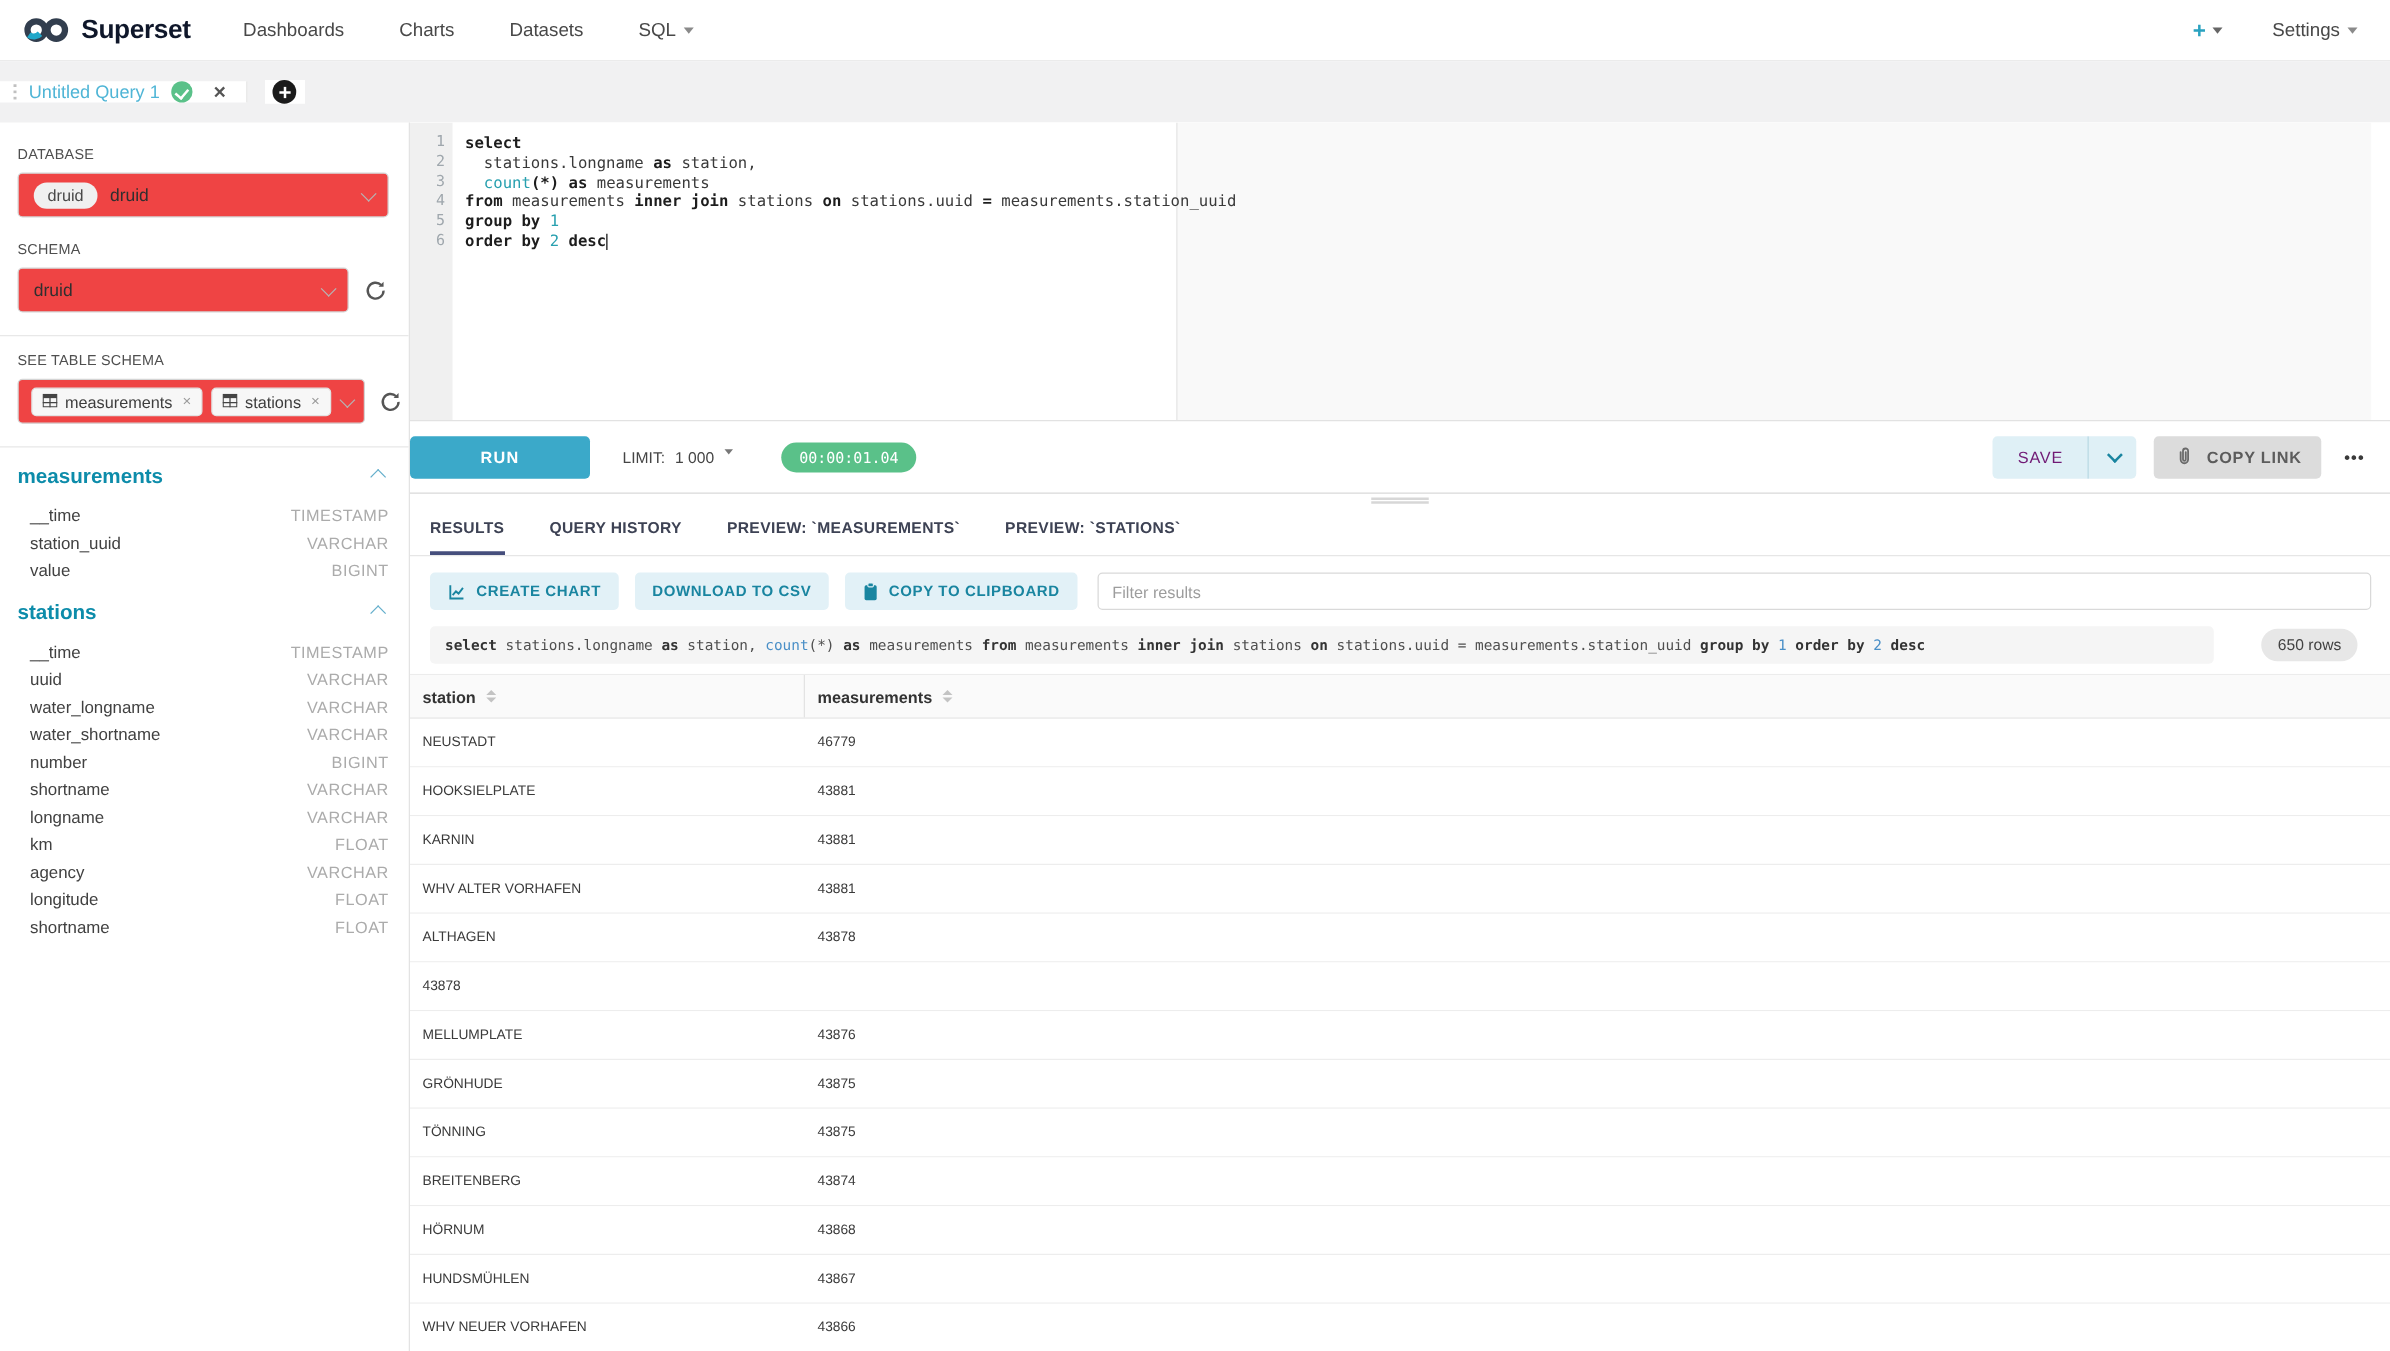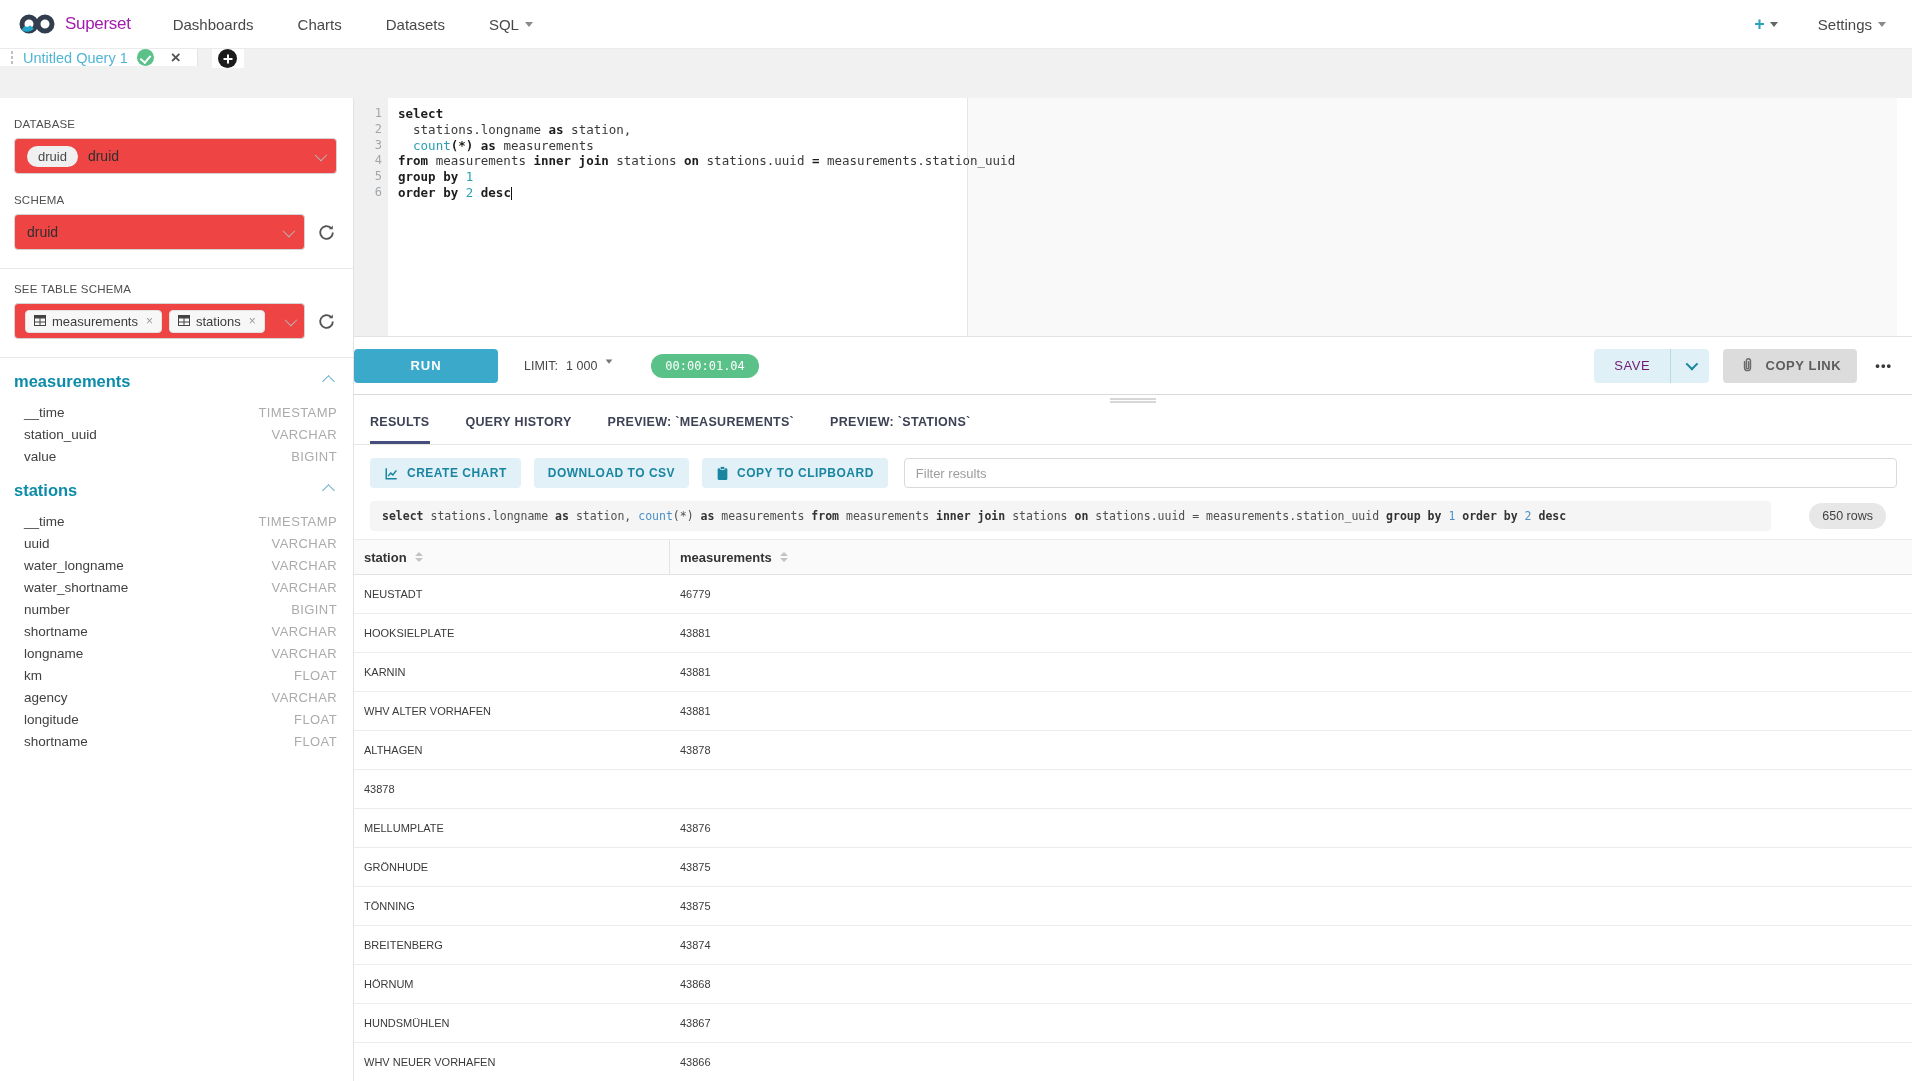--- a/index.html
+++ b/index.html
@@ -2,45 +2,45 @@
 <html><head>
 <meta charset="utf-8">
 <style>
   *{box-sizing:border-box;margin:0;padding:0}
   html,body{width:1912px;height:1081px;overflow:hidden}
   body{font-family:"Liberation Sans",sans-serif;background:#fff;color:#333;font-size:14px}
 
   
   .navbar{height:49px;display:flex;align-items:center;padding:0 18px;border-bottom:1px solid #ebebeb;background:#fff}
   .brand{display:flex;align-items:center;gap:9px;margin-right:20px}
-  .brand-name{font-size:17px;font-weight:normal;color:#a21caf;letter-spacing:-0.3px}
+  .brand-name{font-size:21px;font-weight:bold;color:#0f172a;letter-spacing:-0.3px}
   .nav-item{font-size:15px;color:#484848;padding:0 22px;cursor:pointer;display:flex;align-items:center;gap:6px}
   .nav-right{margin-left:auto;display:flex;align-items:center;gap:40px;padding-right:8px}
   .nav-plus{color:#2AA2C0;font-size:18px;font-weight:bold;display:flex;align-items:center;gap:5px}
   .caret{width:0;height:0;border-left:4px solid transparent;border-right:4px solid transparent;border-top:5px solid #8a8a8a;display:inline-block}
   .nav-plus .caret{border-top-color:#666}
 
   
-  .tabbar{height:49px;background:#f1f1f2;display:flex;align-items:flex-start}
+  .tabbar{height:49px;background:#f1f1f2;display:flex;align-items:center}
   .qtab{background:#fff;display:flex;align-items:center;padding:0 16px 0 10px;gap:9px;border-right:1px solid #e4e4e4}
   .tab-grip{width:4px;height:16px;background-image:radial-gradient(circle,#b9b9b9 1.2px,transparent 1.4px);background-size:4px 5px;opacity:.9}
   .tab-label{color:#4FB5D6;font-size:14.5px}
   .check-badge{width:17px;height:17px;border-radius:50%;background:#5AC189;position:relative;display:inline-block}
   .check-badge::after{content:"";position:absolute;left:5px;top:3.5px;width:5px;height:8px;border:solid #fff;border-width:0 2px 2px 0;transform:rotate(40deg)}
   .tab-close{color:#555;font-size:17px;font-weight:bold;margin-left:8px;cursor:pointer;line-height:1}
   .tab-close::before{content:"×"}
   .add-tab{background:#fff;width:32px;display:flex;align-items:center;justify-content:center;margin-left:14px;cursor:pointer}
   .plus-circle{width:19px;height:19px;border-radius:50%;background:#1b1b1b;position:relative}
   .plus-circle::before,.plus-circle::after{content:"";position:absolute;background:#fff;left:50%;top:50%}
   .plus-circle::before{width:9px;height:2px;transform:translate(-50%,-50%)}
   .plus-circle::after{width:2px;height:9px;transform:translate(-50%,-50%)}
 
   
   .main{display:flex;height:983px}
-  .sidebar{width:354px;border-right:1px solid #e3e3e3;padding:14px 16px 0 14px;overflow:hidden;flex:none}
+  .sidebar{width:328px;border-right:1px solid #e3e3e3;padding:14px 16px 0 14px;overflow:hidden;flex:none}
   .workspace{flex:1;display:flex;flex-direction:column;min-width:0}
 
   
   .fld-label{font-size:11.5px;color:#4f4f4f;margin:6px 0 8px;letter-spacing:.2px}
   .sel-row{display:flex;align-items:center;gap:10px}
   .select{flex:1;height:36px;border:1px solid #d4d4d4;border-radius:4px;background:#ef4444;display:flex;align-items:center;padding:0 12px;gap:10px}
   .select .chev{margin-left:auto}
   .chev{width:9px;height:9px;border-right:1.6px solid #b5b5b5;border-bottom:1.6px solid #b5b5b5;transform:rotate(45deg) translateY(-2px);display:inline-block;flex:none}
   .tag{background:#f0f0f0;border-radius:11px;padding:3px 11px;font-size:13px;color:#484848}
   .sel-text{font-size:14px;color:#2f2f2f}

